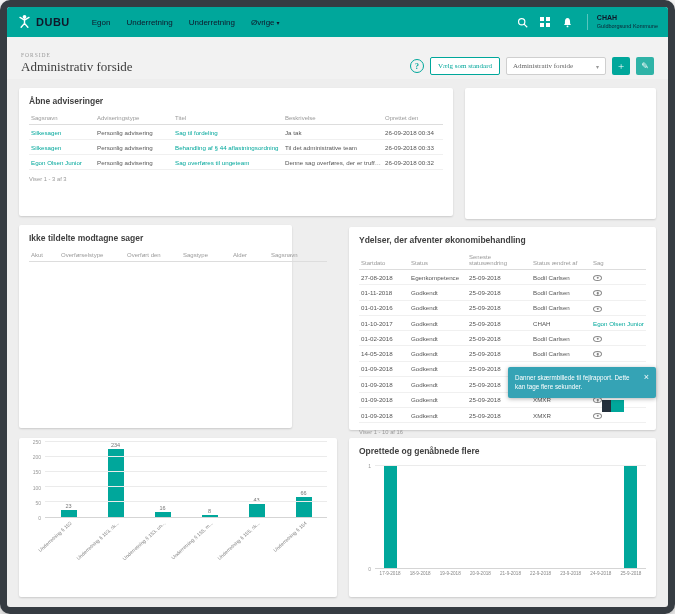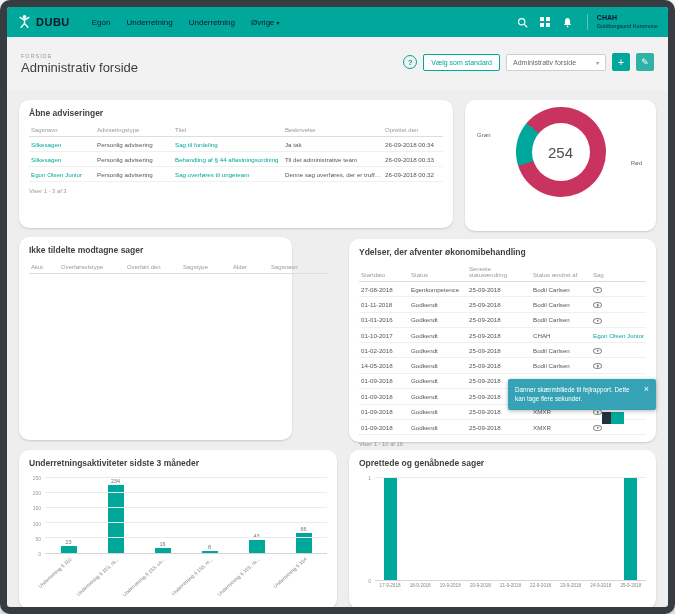--- a/index.html
+++ b/index.html
@@ -14,34 +14,34 @@
   .menu{display:flex;gap:16px;margin-left:22px;font-size:8px;}
   .menu .item{cursor:pointer;display:flex;align-items:center;gap:2px;}
   .caret{font-size:6px;}
   .top-tools{margin-left:auto;display:flex;align-items:center;gap:12px;}
   .icon-btn{display:flex;align-items:center;cursor:pointer;}
   .userblock{border-left:1px solid rgba(255,255,255,.35);padding-left:9px;margin-left:2px;line-height:1.25;cursor:pointer;}
   .user-name{font-size:7px;font-weight:bold;}
   .user-org{font-size:5.5px;opacity:.92;}
 
   
-  .pagehead{flex:0 0 42px;background:#f2f2f2;display:flex;align-items:flex-start;padding:16px 14px;}
+  .pagehead{flex:0 0 42px;background:#f2f2f2;display:flex;align-items:flex-end;padding:4px 14px;font-family:Liberation Serif, serif;}
   .crumb{font-size:5.5px;color:#9b9b9b;letter-spacing:1px;}
   .page-title{font-size:13px;color:#3c3c3c;margin-top:1px;}
   .actions{margin-left:auto;display:flex;align-items:center;gap:6px;}
   .help-circle{width:14px;height:14px;border:1.5px solid #00a79b;border-radius:50%;color:#00a79b;font-size:8px;font-weight:bold;display:flex;align-items:center;justify-content:center;cursor:pointer;}
   .btn-outline{border:1px solid #00a79b;color:#00a79b;background:#fff;font-size:7px;padding:4px 7px;border-radius:2px;font-family:inherit;cursor:pointer;}
   .select{border:1px solid #cfcfcf;background:#fff;color:#666;font-size:7px;padding:4px 6px;border-radius:2px;display:flex;align-items:center;justify-content:space-between;min-width:100px;gap:8px;cursor:pointer;}
   .sel-caret{color:#999;font-size:6px;}
   .sq-btn{width:18px;height:18px;border:none;border-radius:2px;background:#00a79b;color:#fff;display:flex;align-items:center;justify-content:center;font-size:11px;font-family:inherit;cursor:pointer;}
   .sq-btn.edit{background:#2fb3a7;font-size:9px;}
 
   
   .content{position:relative;flex:1;}
-  .card{position:absolute;background:#fff;border-radius:10px;box-shadow:0 1px 2px rgba(0,0,0,.15);}
+  .card{position:absolute;background:#fff;border-radius:2px;box-shadow:0 1px 2px rgba(0,0,0,.15);}
   .card h2{font-size:8.5px;color:#3f3f3f;padding:8px 10px 6px;font-weight:bold;}
   #card-adviseringer{left:12px;top:9px;width:434px;height:128px;}
   #card-frister{left:458px;top:9px;width:191px;height:131px;}
   #card-ikke{left:12px;top:146px;width:273px;height:203px;}
   #card-ydelser{left:342px;top:148px;width:307px;height:203px;}
   #card-underretninger{left:12px;top:359px;width:318px;height:159px;}
   #card-oprettede{left:342px;top:359px;width:307px;height:159px;}
 
   
   table{border-collapse:collapse;width:calc(100% - 20px);margin:0 10px;table-layout:fixed;}
@@ -200,27 +200,20 @@
                 <td><a class="tlink" href="#">Sag overføres til ungeteam</a></td>
                 <td>Denne sag overføres, der er truffet afgø...</td>
                 <td>26-09-2018 00:32</td>
               </tr>
             </tbody>
           </table>
       <div class="pager">Viser 1 - 3 af 3</div>
     </section>
 
     <section class="card" id="card-frister">
-      <div class="donut-wrap">
-        <span class="seg-label gron">Grøn</span>
-        <span class="seg-label rod">Rød</span>
-        <div class="donut" style="background: conic-gradient(rgb(200, 51, 95) 0deg, rgb(200, 51, 95) 252deg, rgb(0, 167, 155) 252deg, rgb(0, 167, 155) 310deg, rgb(200, 51, 95) 310deg, rgb(200, 51, 95) 360deg);">
-          <div class="donut-hole">254</div>
-        </div>
-      </div>
     </section>
 
     <section class="card" id="card-ikke">
       <h2>Ikke tildelte modtagne sager</h2>
       <table id="ikke-table">
             <thead>
               <tr>
                 <th>Akut</th>
                 <th>Overførselstype</th>
                 <th>Overført den</th>
@@ -315,21 +308,20 @@
                 <td>25-09-2018</td>
                 <td>XMXR</td>
                 <td><span class="eye"></span></td>
               </tr>
             </tbody>
           </table>
       <div class="pager">Viser 1 - 10 af 16</div>
     </section>
 
     <section class="card" id="card-underretninger">
-      <h2>Underretningsaktiviteter sidste 3 måneder</h2>
       <div class="chart rot" id="chart-underretninger">
         <div class="yaxis">
               <div class="ytick" style="bottom: 0%;">0</div>
               <div class="ytick" style="bottom: 20%;">50</div>
               <div class="ytick" style="bottom: 40%;">100</div>
               <div class="ytick" style="bottom: 60%;">150</div>
               <div class="ytick" style="bottom: 80%;">200</div>
               <div class="ytick" style="bottom: 100%;">250</div>
             </div>
         <div class="plot">
@@ -368,21 +360,21 @@
               <div class="gridline" style="bottom: 20%;"></div>
               <div class="gridline" style="bottom: 40%;"></div>
               <div class="gridline" style="bottom: 60%;"></div>
               <div class="gridline" style="bottom: 80%;"></div>
               <div class="gridline" style="bottom: 100%;"></div>
             </div>
       </div>
     </section>
 
     <section class="card" id="card-oprettede">
-      <h2>Oprettede og genåbnede sager</h2>
+      <h2>Oprettede og genåbnede flere</h2>
       <div class="chart flat" id="chart-oprettede">
         <div class="yaxis">
               <div class="ytick" style="bottom: 0%;">0</div>
               <div class="ytick" style="bottom: 100%;">1</div>
             </div>
         <div class="plot">
               <div class="slots">
                 <div class="slot">
                   <div class="bar" style="height: 100%; background: rgb(0, 167, 155);"></div>
                   <div class="xlab">17-9-2018</div>

